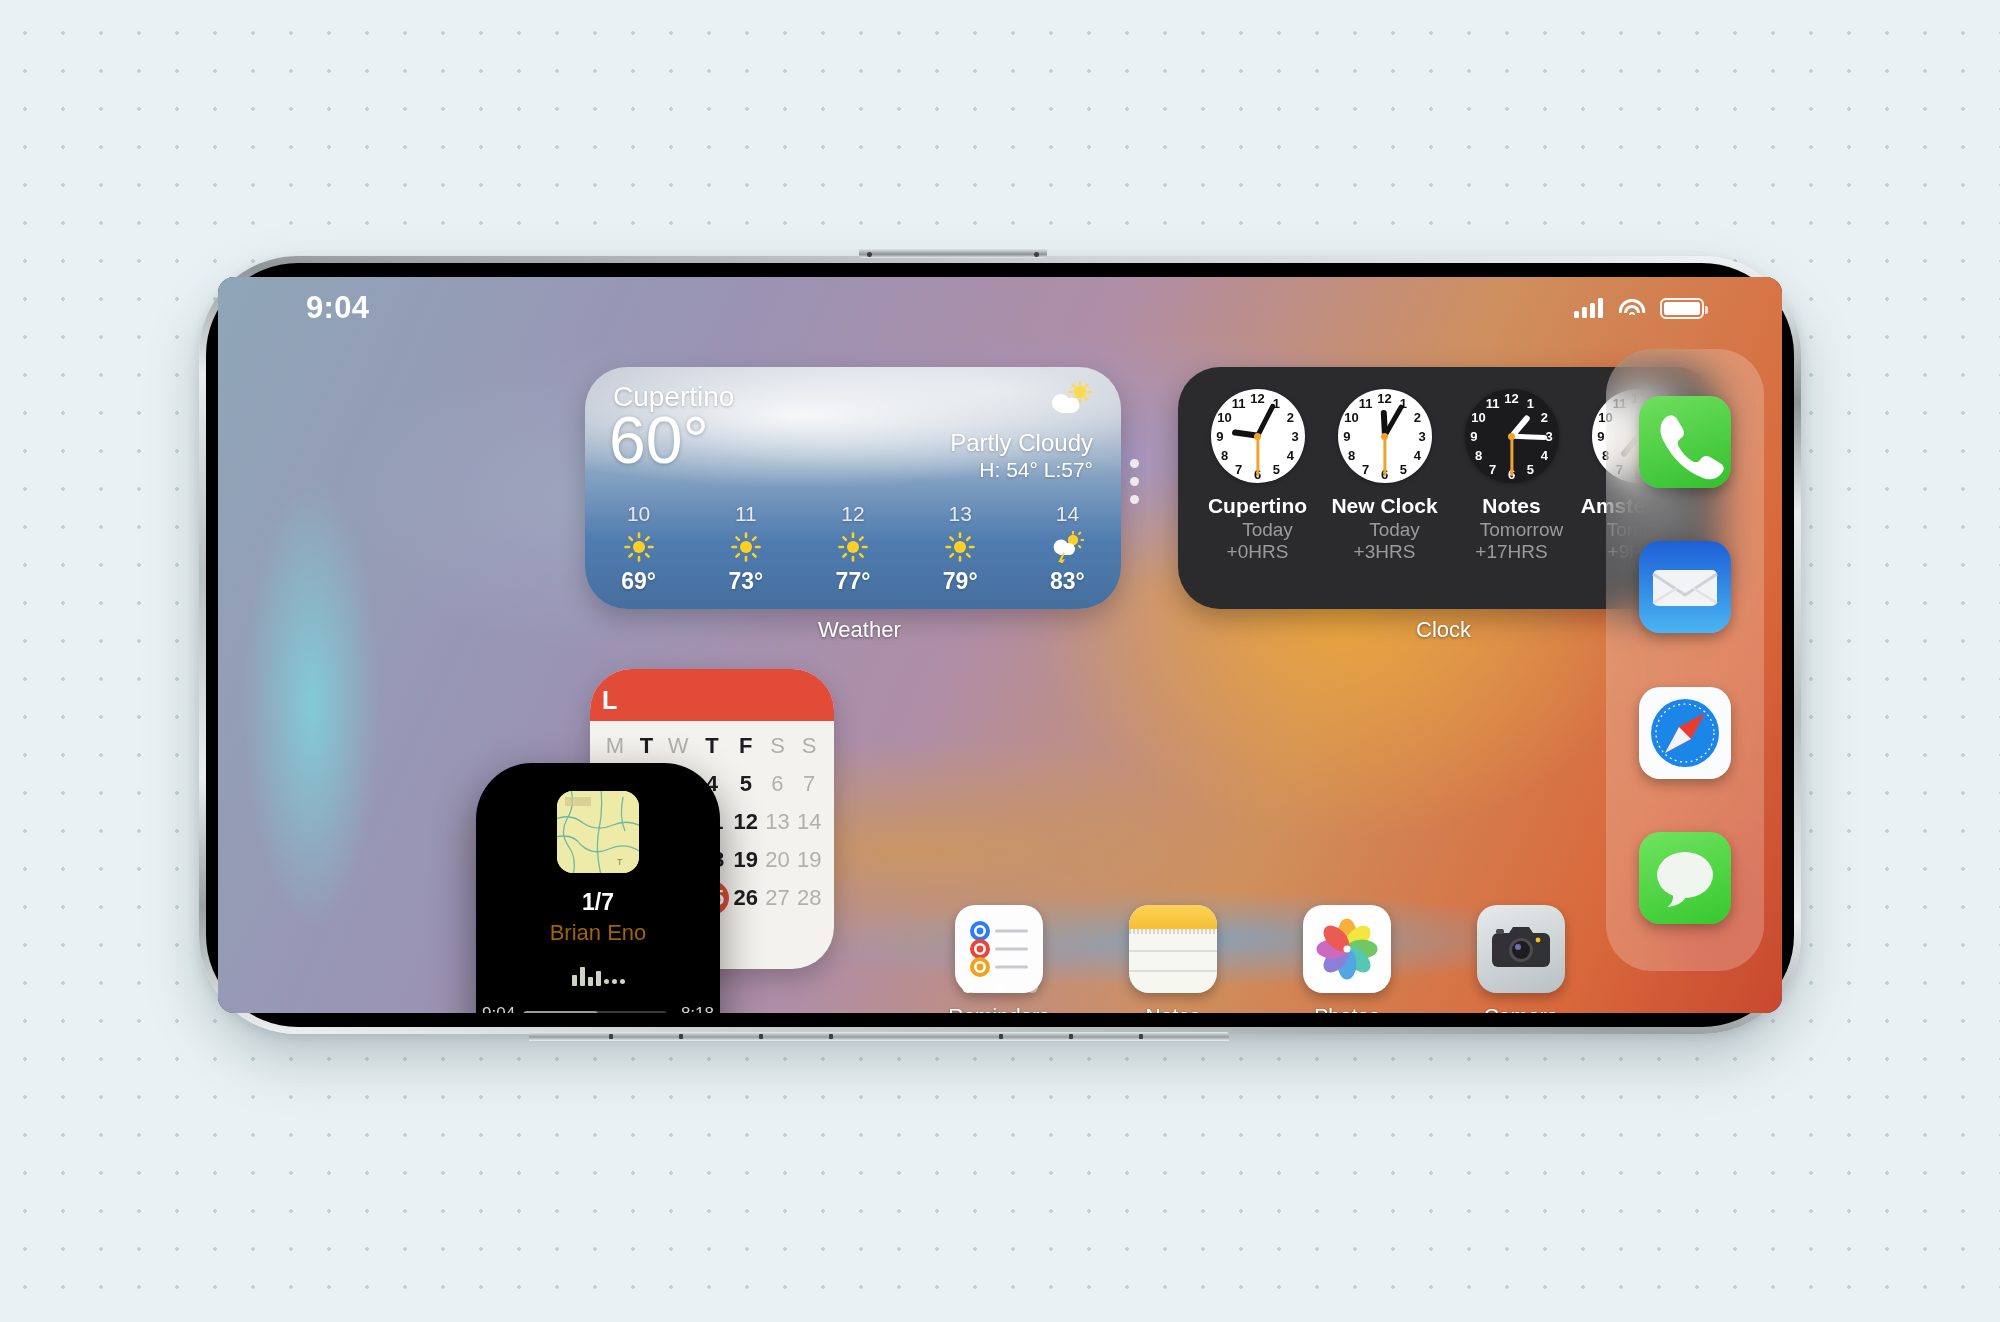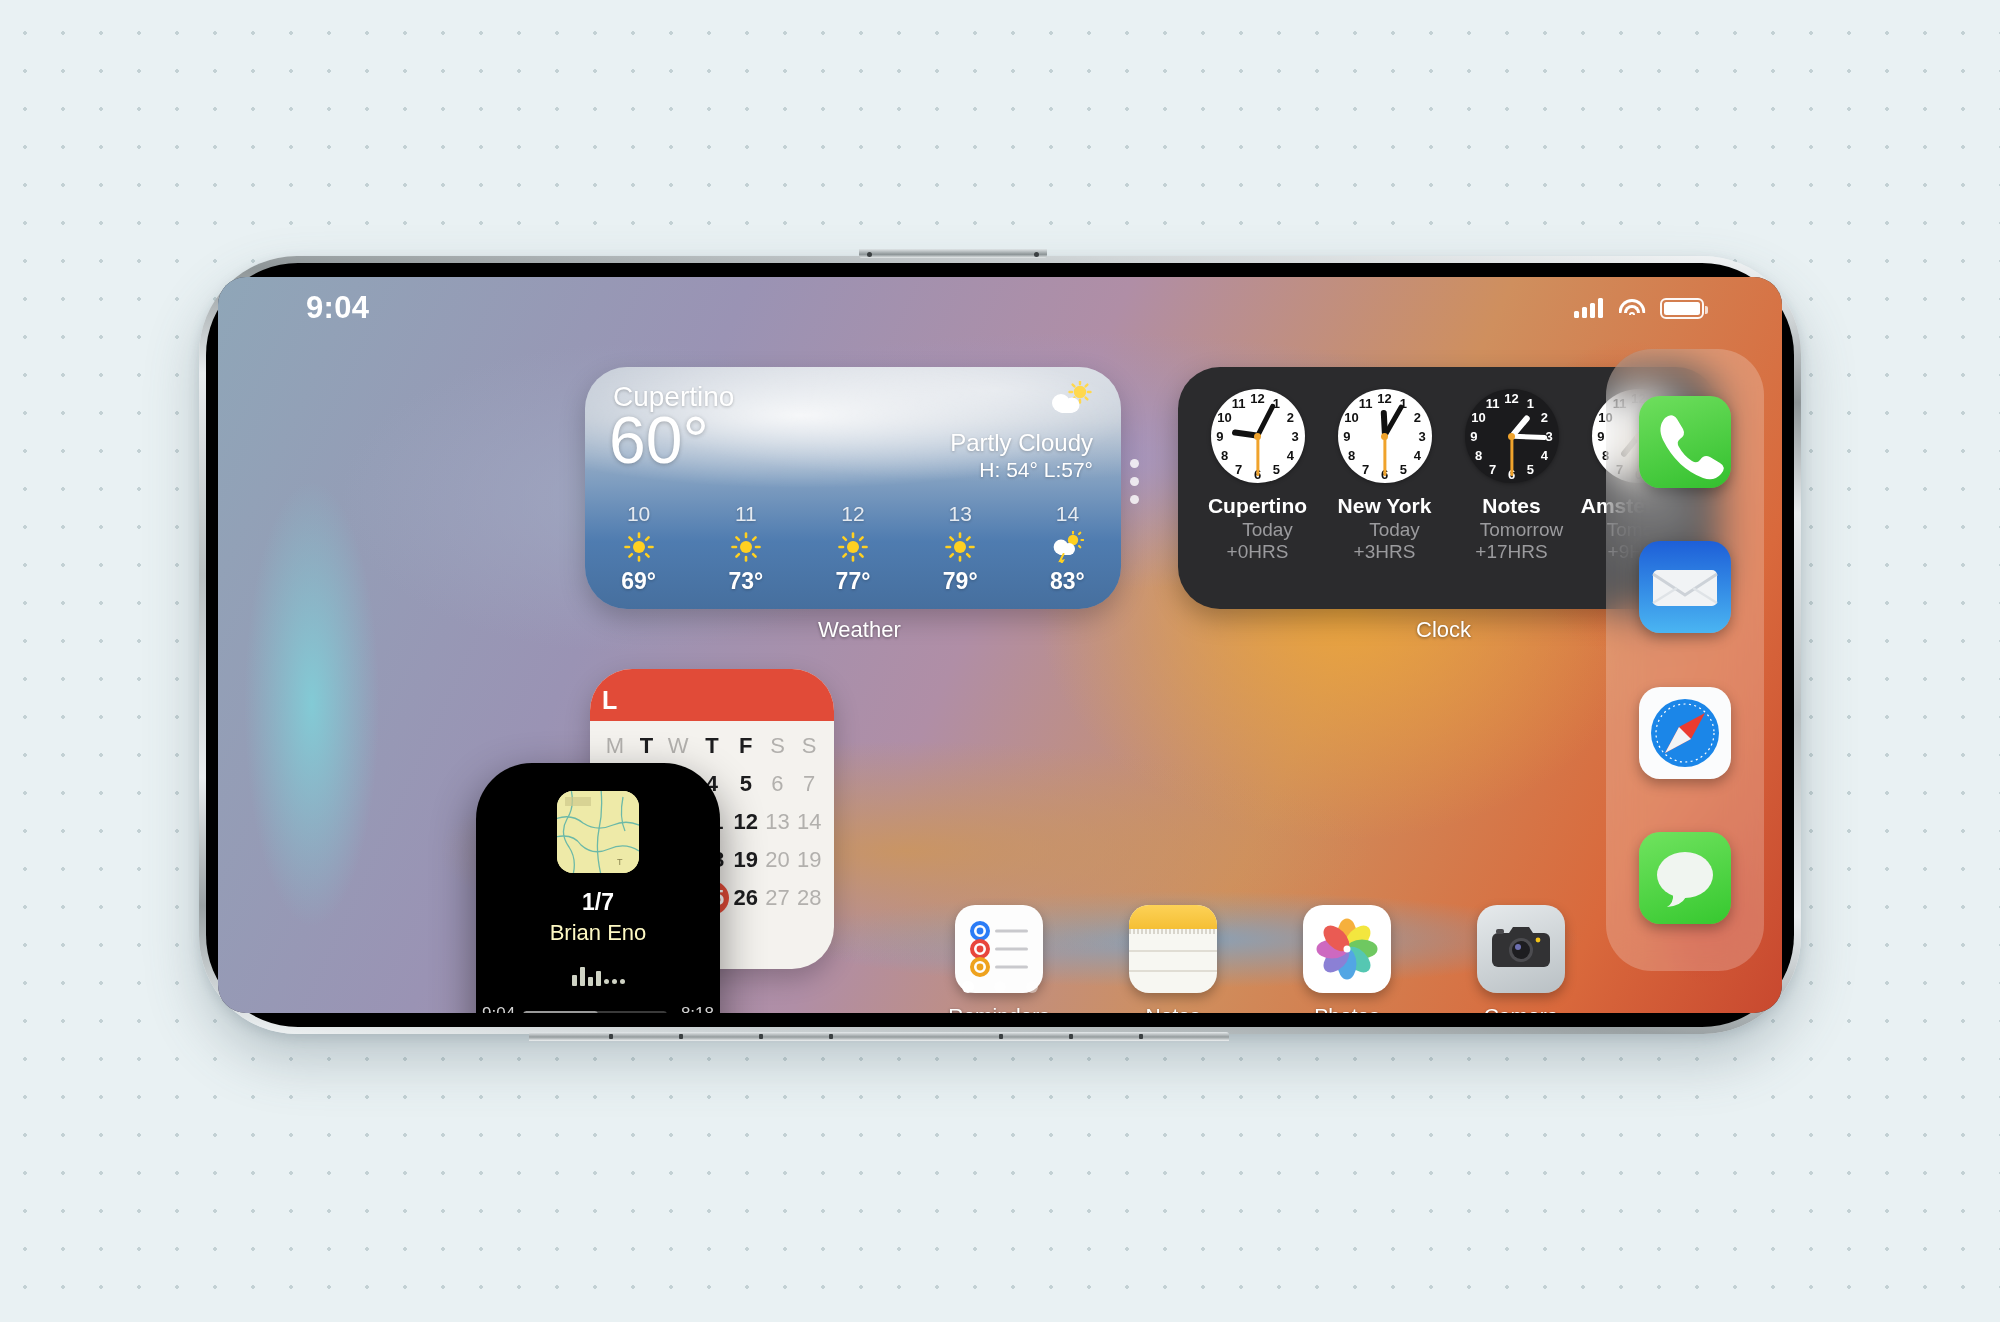--- a/index.html
+++ b/index.html
@@ -19,21 +19,21 @@
     border-radius:98px;
     background:linear-gradient(185deg,#f4f6f7 0%,#cfd4d6 7%,#8e9597 16%,#e8ecee 28%,#b9c0c2 50%,#e9edef 72%,#9aa1a3 86%,#cfd5d7 95%,#f2f5f6 100%);
     box-shadow:0 26px 54px rgba(80,100,110,.30), 0 4px 12px rgba(80,100,110,.18);
     padding:7px;
   }
   #phone-bezel{
     width:100%; height:100%; border-radius:92px; background:#000;
     padding:14px 12px; position:relative;
   }
   #phone-screen{
-    width:100%; height:100%; border-radius:28px; overflow:hidden; position:relative;
+    width:100%; height:100%; border-radius:16px; overflow:hidden; position:relative;
     background:#3a3a44;
   }
   
   .antenna{ position:absolute; background:linear-gradient(180deg,#eef1f2,#9aa2a4); }
   #antenna-top{ left:660px; top:-7px; width:188px; height:9px; border-radius:0 0 3px 3px;
      background:linear-gradient(180deg,#dfe4e6,#8d9597 60%,#e7ebec); }
   #antenna-top:before,#antenna-top:after{content:"";position:absolute;top:3px;width:5px;height:5px;border-radius:50%;background:#3b4042;}
   #antenna-top:before{left:8px;} #antenna-top:after{right:8px;}
   #bottom-ports{
     position:absolute; left:330px; bottom:-7px; width:700px; height:9px;
@@ -148,21 +148,21 @@
   
   #now-playing{
     position:absolute; left:258px; top:486px; width:244px; height:472px;
     background:#000; border-radius:56px; z-index:30;
     box-shadow:0 16px 44px rgba(0,0,0,.45);
     display:flex; flex-direction:column; align-items:center; padding-top:28px; color:#fff;
   }
   #np-art{ width:82px; height:82px; border-radius:16px; overflow:hidden; position:relative;
     background:linear-gradient(160deg,#f2eec2 0%,#eae79f 55%,#e3e08d 100%); }
   #np-title{ margin-top:16px; font-size:23px; font-weight:700; }
-  #np-artist{ margin-top:4px; font-size:22px; color:#fef9c3; }
+  #np-artist{ margin-top:4px; font-size:22px; color:#a16207; }
   #np-eq{ margin-top:20px; display:flex; align-items:flex-end; gap:3px; height:20px; }
   #np-eq b{ width:5px; background:#cfd3c4; border-radius:1px; display:block; }
   #np-eq i{ width:5px; height:5px; border-radius:50%; background:#cfd3c4; display:block; margin-bottom:2px; }
   #np-progress-row{ margin-top:18px; width:100%; padding:0 6px;
      display:flex; align-items:center; gap:8px; }
   .np-time{ font-size:17px; color:#d2d2d2; white-space:nowrap; }
   #np-bar{ flex:1; height:7px; border-radius:4px; background:#3a3a3a; overflow:hidden; }
   #np-bar span{ display:block; height:100%; background:#9a9a9a; border-radius:4px; }
 
   
@@ -396,21 +396,21 @@
               <div class="clock-num" style="left:30%;top:85%">7</div>
             <div class="clock-num" style="left:15%;top:70%">8</div>
               <div class="clock-num" style="left:10%;top:50%">9</div>
             <div class="clock-num" style="left:15%;top:30%">10</div>
               <div class="clock-num" style="left:30%;top:15%">11</div>
             <div class="hand hour" style="transform:rotate(357deg)"></div>
             <div class="hand minute" style="transform:rotate(30deg)"></div>
             <div class="hand second" style="transform:rotate(180deg)"></div>
             <div class="clock-pin"></div>
           </div>
-          <div class="clock-city">New York</div>
+          <div class="clock-city">New Clock</div>
           <div class="clock-day">Today</div>
           <div class="clock-off">+3HRS</div>
         </div>
         <div class="clock-cell">
           <div class="clock-face night">
             <div class="clock-num" style="left:50%;top:10%">12</div>
               <div class="clock-num" style="left:70%;top:15%">1</div>
             <div class="clock-num" style="left:85%;top:30%">2</div>
               <div class="clock-num" style="left:90%;top:50%">3</div>
             <div class="clock-num" style="left:85%;top:70%">4</div>

